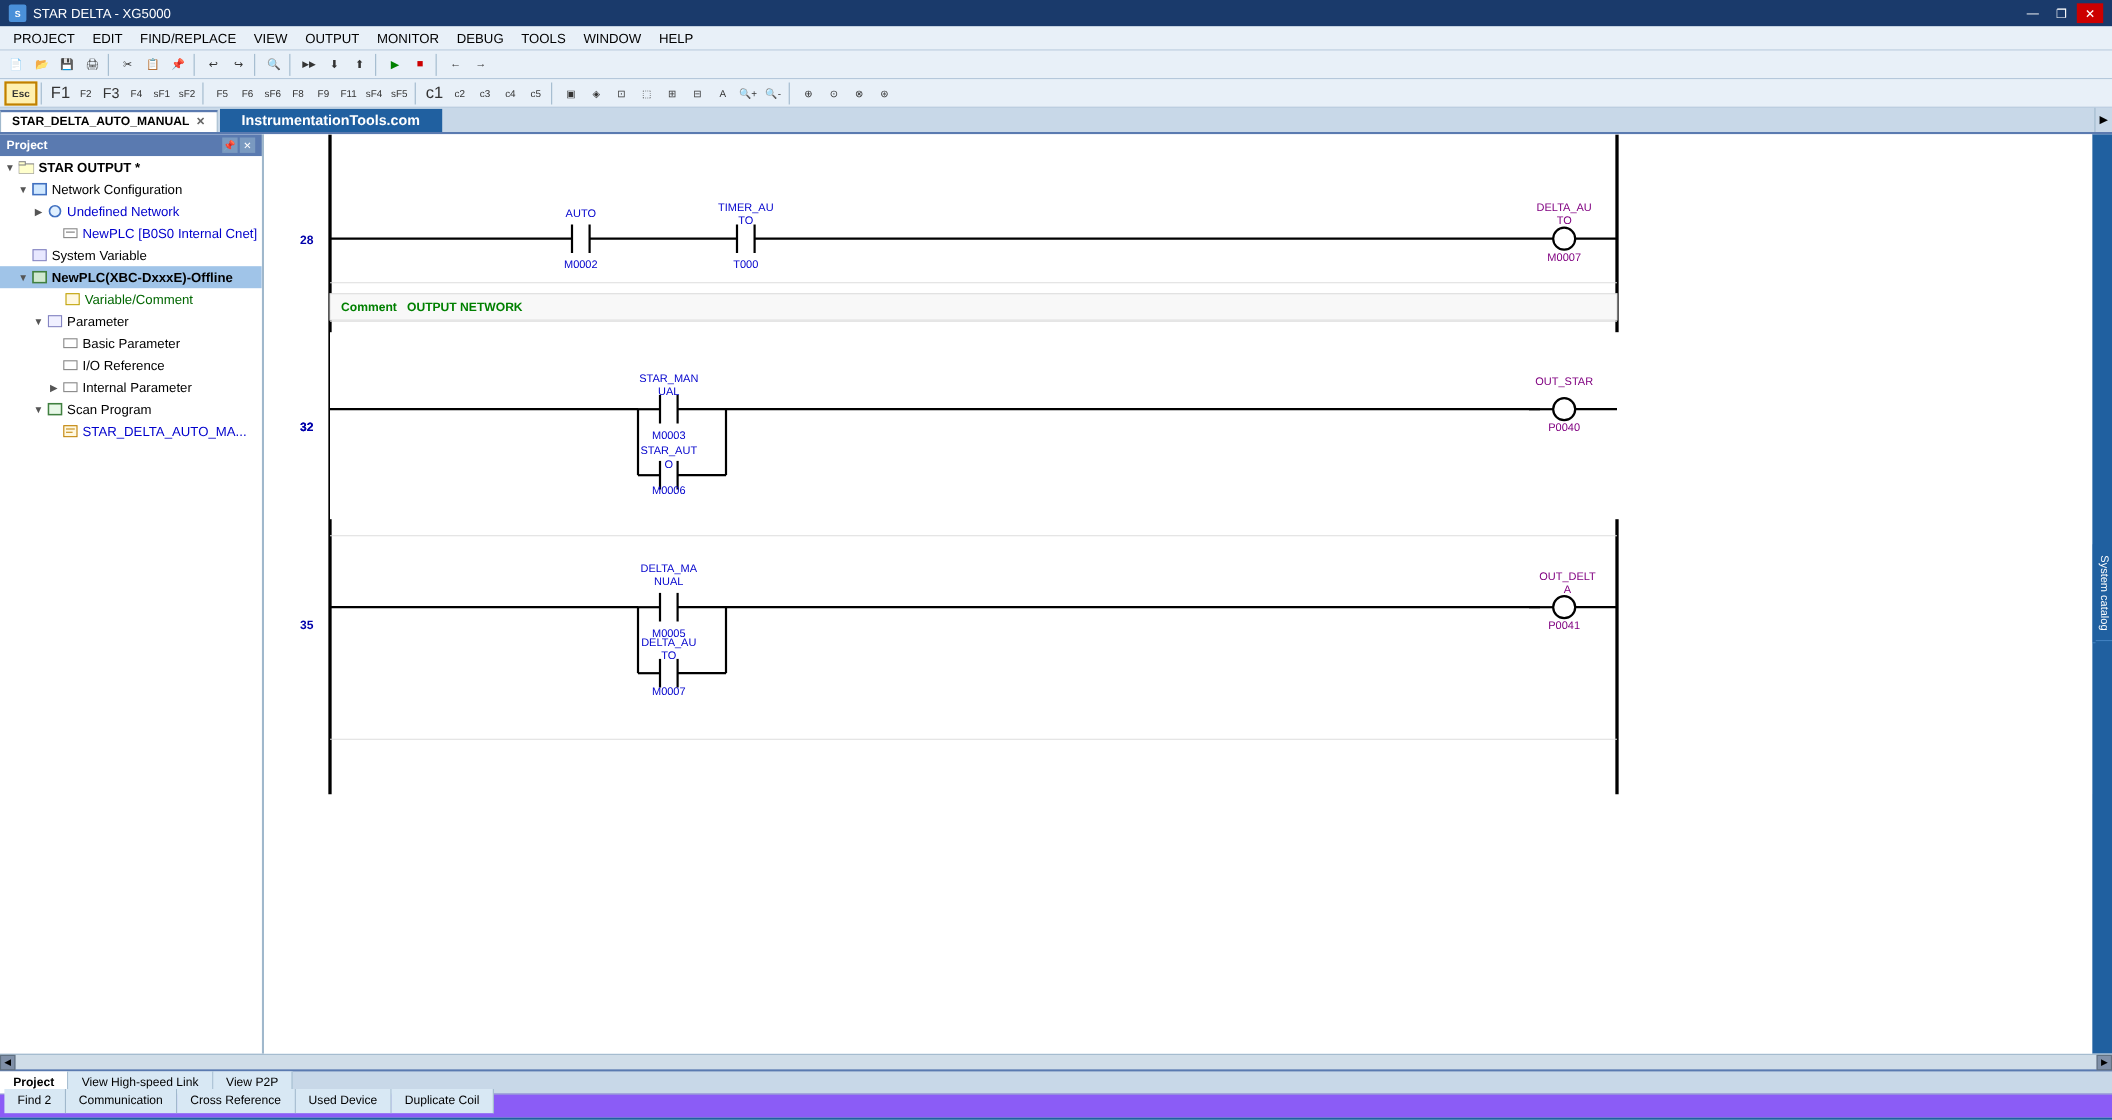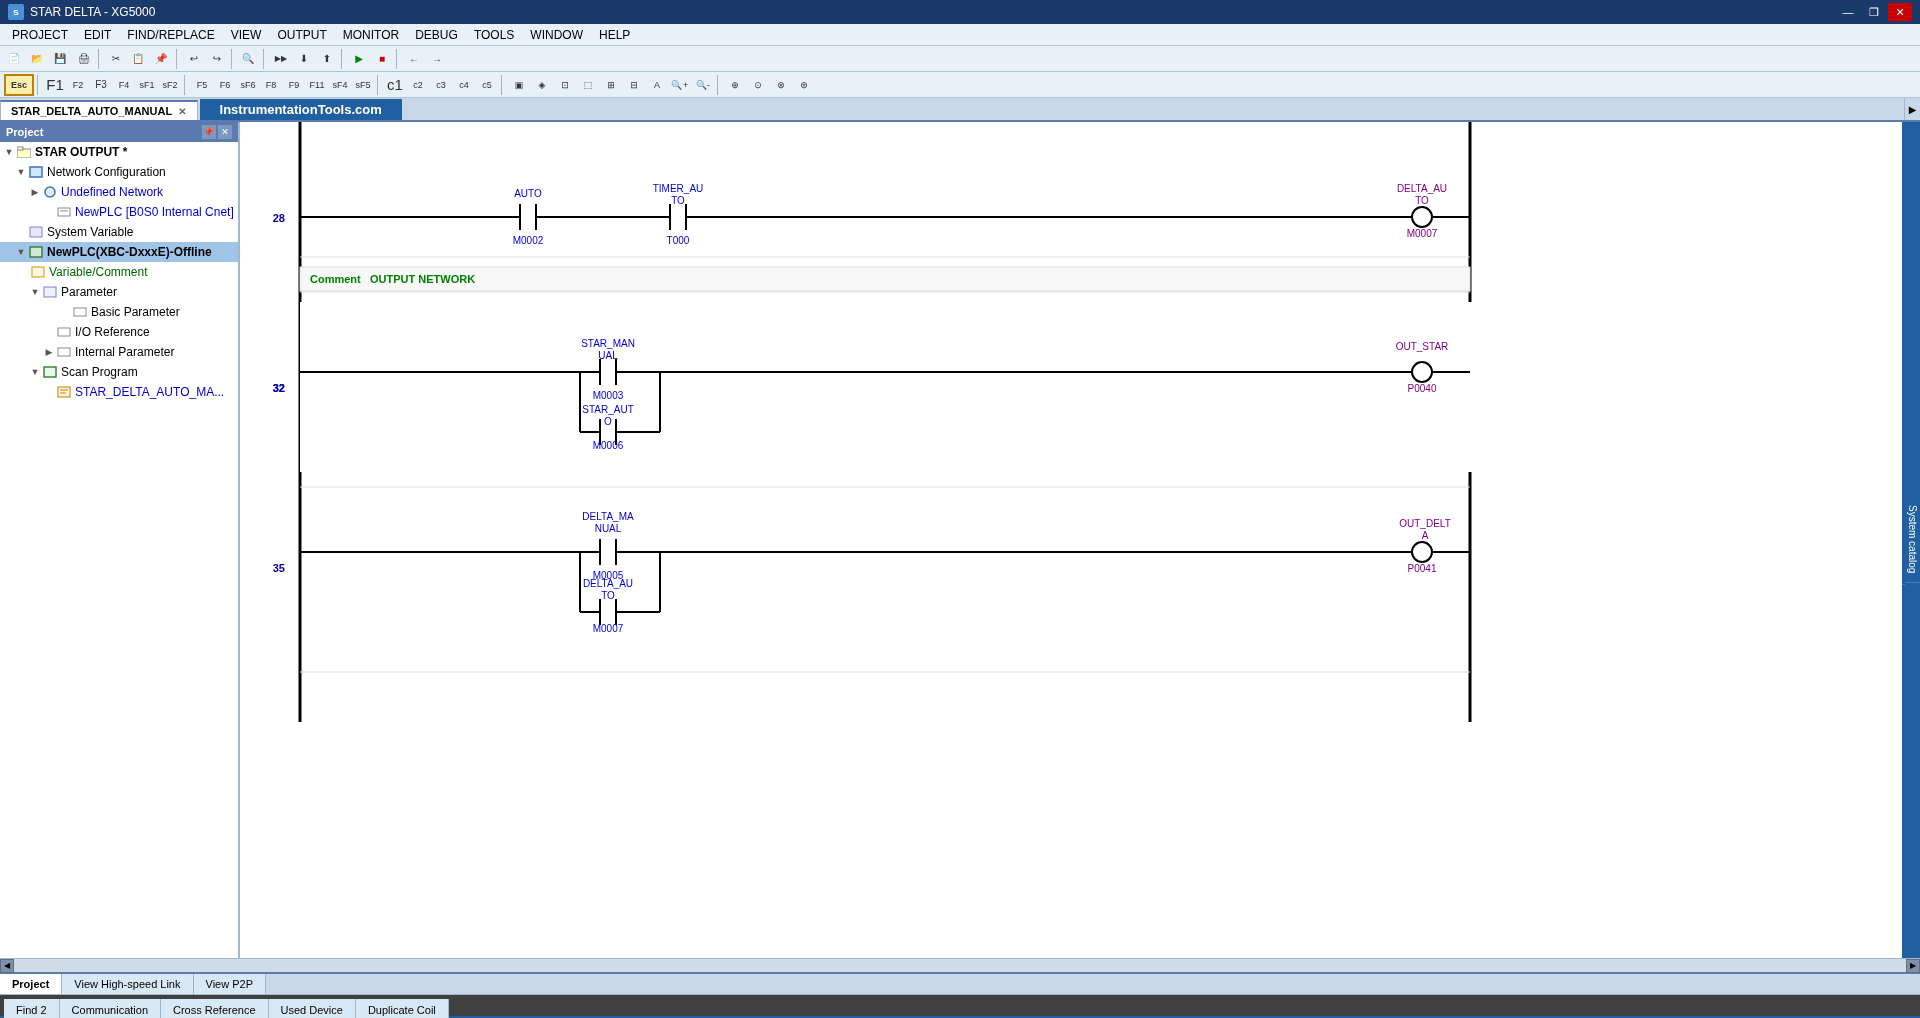--- a/index.html
+++ b/index.html
@@ -119,21 +119,21 @@
   <div class="tb-sep"></div>
   <button class="tb-btn">←</button>
   <button class="tb-btn">→</button>
 </div>
 
 <div class="toolbar-row">
   <button class="tb-btn tb-active" style="font-size:9px;font-weight:bold;background:#fff0b0;border:2px solid #c08000;width:30px">Esc</button>
   <div class="tb-sep"></div>
   <button class="tb-btn" style="font-size:15px">F1</button>
   <button class="tb-btn" style="font-size:9px">F2</button>
-  <button class="tb-btn" style="font-size:10px">F3</button>
+  <button class="tb-btn" style="font-size:13px">F3</button>
   <button class="tb-btn" style="font-size:9px">F4</button>
   <button class="tb-btn" style="font-size:9px">sF1</button>
   <button class="tb-btn" style="font-size:9px">sF2</button>
   <div class="tb-sep"></div>
   <button class="tb-btn" style="font-size:9px">F5</button>
   <button class="tb-btn" style="font-size:9px">F6</button>
   <button class="tb-btn" style="font-size:9px">sF6</button>
   <button class="tb-btn" style="font-size:9px">F8</button>
   <button class="tb-btn" style="font-size:9px">F9</button>
   <button class="tb-btn" style="font-size:9px">F11</button>
@@ -243,41 +243,41 @@
         <div class="tree-item" style="padding-left:14px; background:#a0c4e8;">
           <span class="tree-arrow">▼</span>
           <span class="tree-icon">
             <svg width="14" height="12">
                 <rect x="1" y="1" width="12" height="10" fill="#d0e8d0" stroke="#408040" stroke-width="1.5"></rect>
               </svg>
           </span>
           <span class="tree-label" style="font-weight:bold">NewPLC(XBC-DxxxE)-Offline</span>
         </div>
 
-        <div class="tree-item" style="padding-left:16px">
+        <div class="tree-item" style="padding-left:44px">
           <span class="tree-arrow" style="width:14px"></span>
           <span class="tree-icon">
             <svg width="14" height="12">
                 <rect x="1" y="1" width="12" height="10" fill="#fff8e0" stroke="#c0a000" stroke-width="1"></rect>
               </svg>
           </span>
           <span class="tree-label green">Variable/Comment</span>
         </div>
 
         <div class="tree-item" style="padding-left:28px">
           <span class="tree-arrow">▼</span>
           <span class="tree-icon">
             <svg width="14" height="12">
                 <rect x="1" y="1" width="12" height="10" fill="#f0f0ff" stroke="#8080c0" stroke-width="1"></rect>
               </svg>
           </span>
           <span class="tree-label">Parameter</span>
         </div>
 
-        <div class="tree-item" style="padding-left:58px">
+        <div class="tree-item" style="padding-left:42px">
           <span class="tree-arrow" style="width:14px"></span>
           <span class="tree-icon">
             <svg width="14" height="12">
                 <rect x="1" y="2" width="12" height="8" fill="#fff" stroke="#888" stroke-width="1"></rect>
               </svg>
           </span>
           <span class="tree-label">Basic Parameter</span>
         </div>
 
         <div class="tree-item" style="padding-left:42px">
@@ -477,21 +477,21 @@
     <div style="width:14px; height:14px; background:#8090a8; border:1px solid #607080; cursor:pointer; display:flex;align-items:center;justify-content:center;font-size:8px;">▶</div>
   </div>
 </div>
 
 <div id="bottom-tabs">
   <div class="bottom-tab active">Project</div>
   <div class="bottom-tab">View High-speed Link</div>
   <div class="bottom-tab">View P2P</div>
 </div>
 
-<div style="background:#404040; border-top:1px solid #a0b8cc; height:22px; display:flex; align-items:flex-start; padding:4px 4px; gap:0;">
+<div style="background:#8b5cf6; border-top:1px solid #a0b8cc; height:22px; display:flex; align-items:flex-end; padding:4px 4px; gap:0;">
   <div class="bottom-tab" style="height:22px;font-size:11px;">Find 2</div>
   <div class="bottom-tab" style="height:22px;font-size:11px;">Communication</div>
   <div class="bottom-tab" style="height:22px;font-size:11px;">Cross Reference</div>
   <div class="bottom-tab" style="height:22px;font-size:11px;">Used Device</div>
   <div class="bottom-tab" style="height:22px;font-size:11px;">Duplicate Coil</div>
 </div>
 
 <div id="status-bar">
 
   <span style="flex:1"></span>

